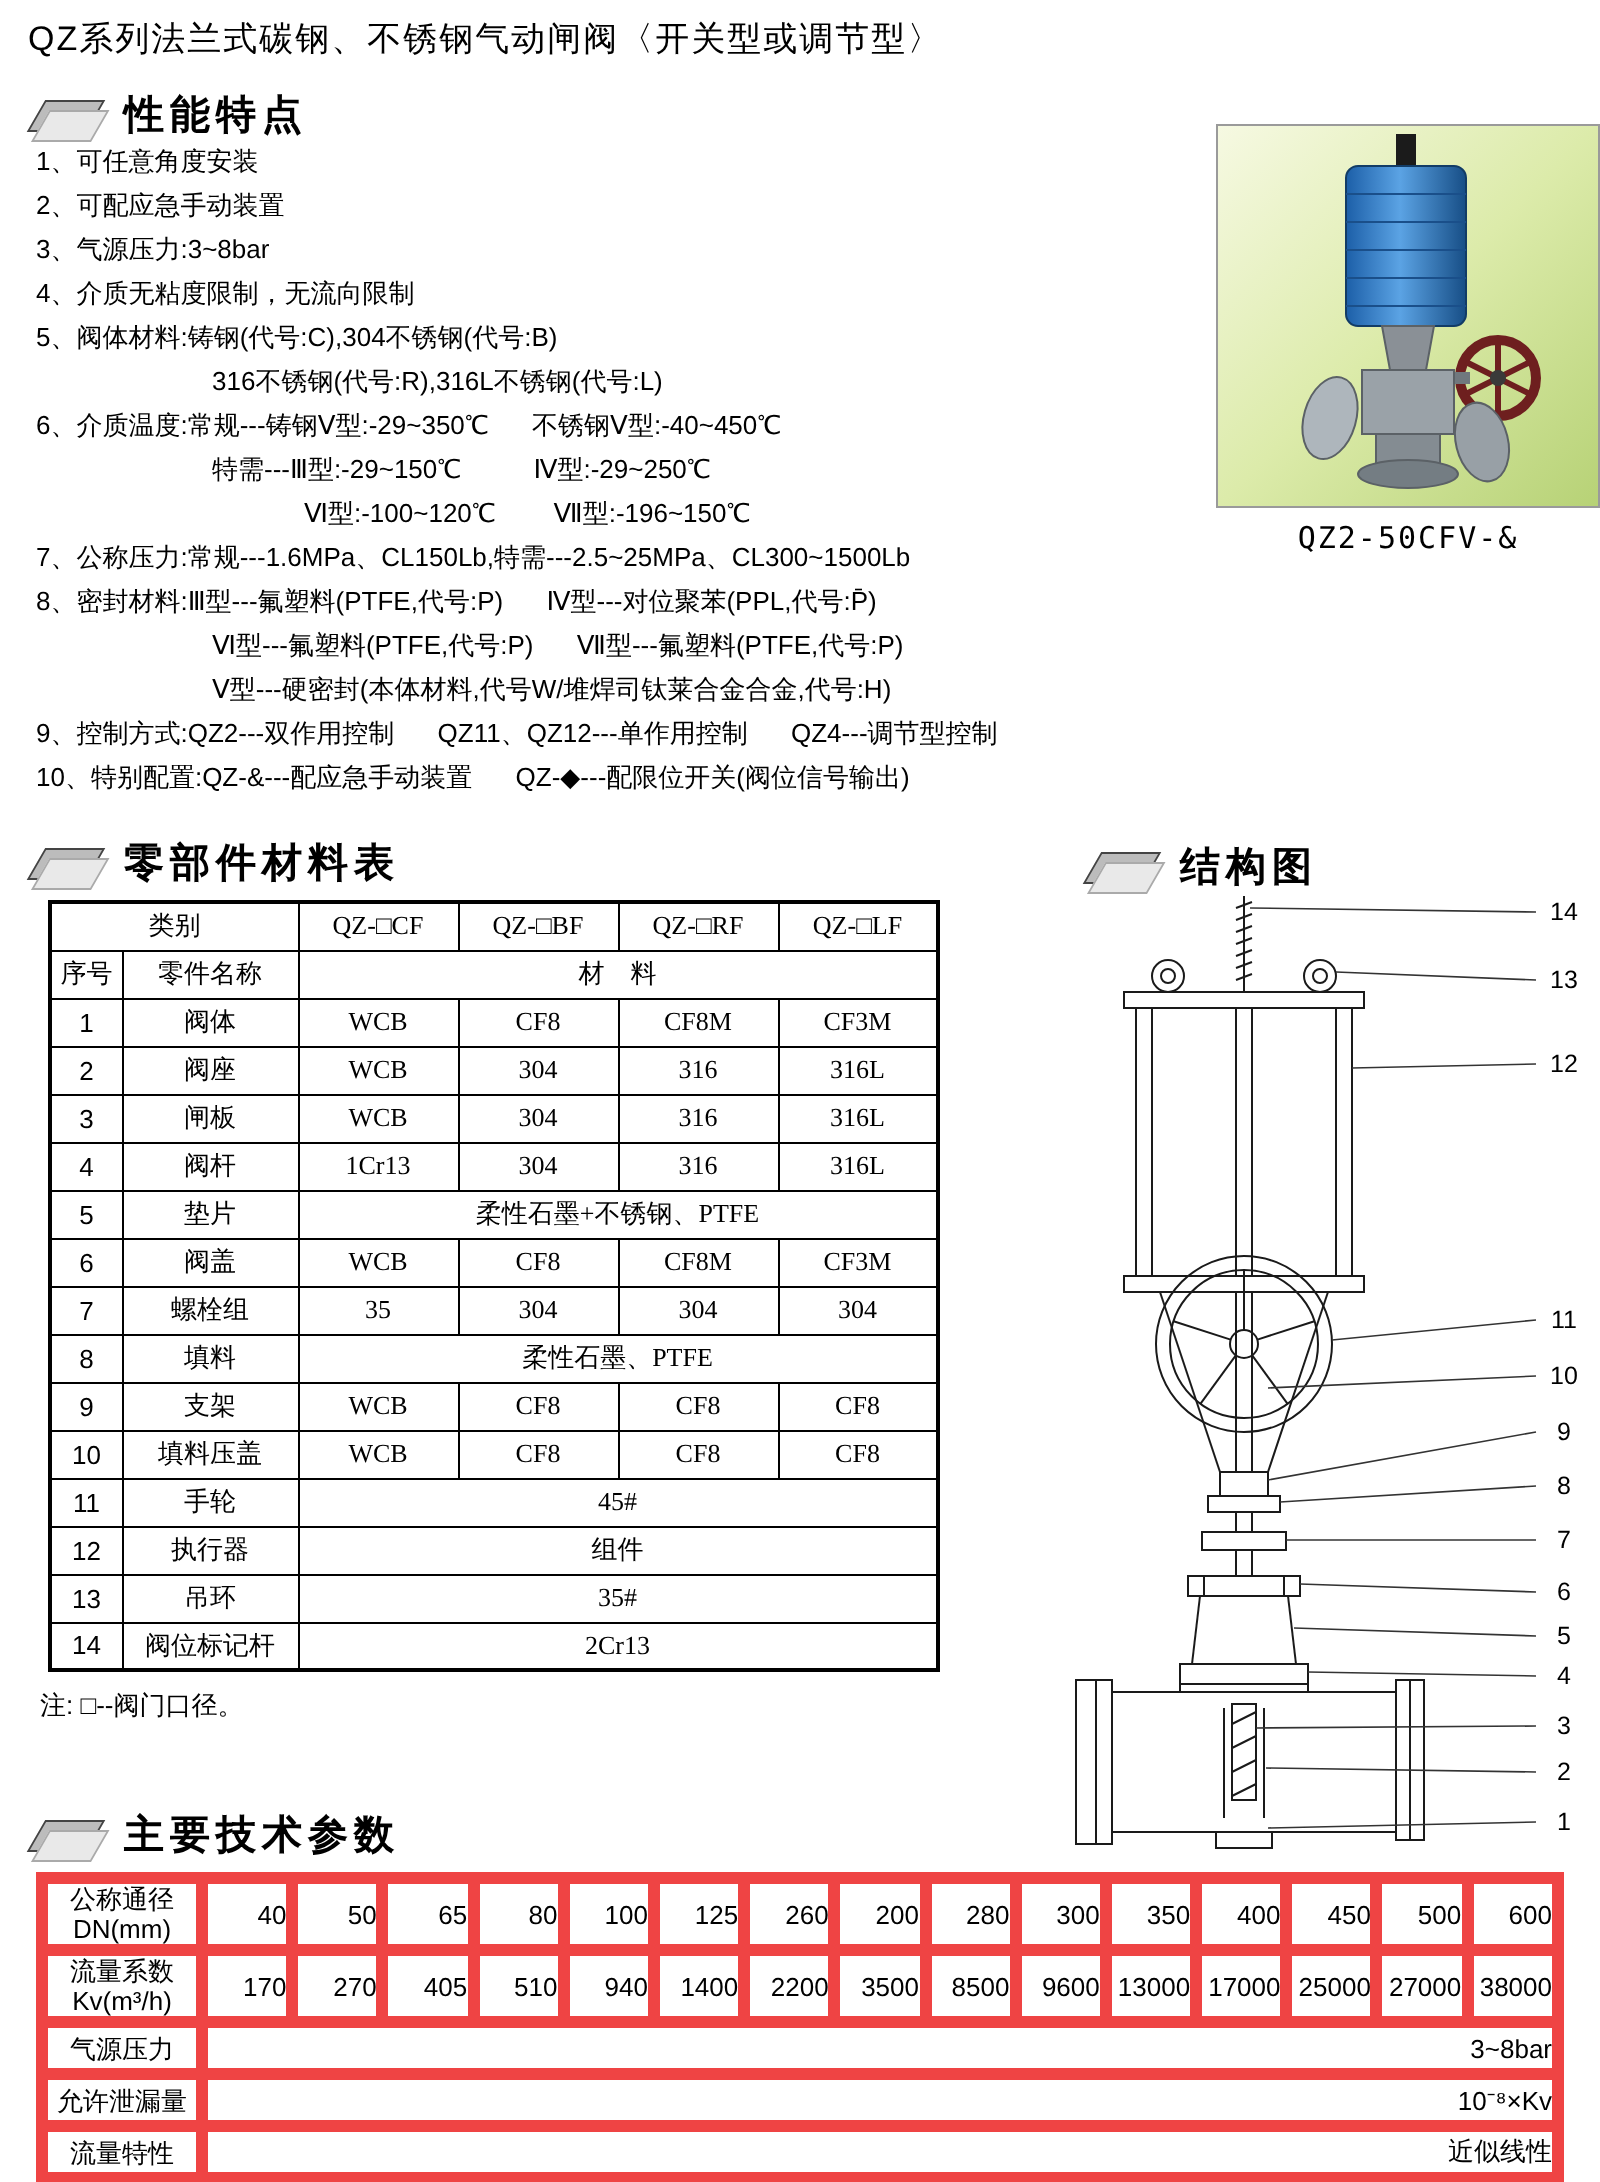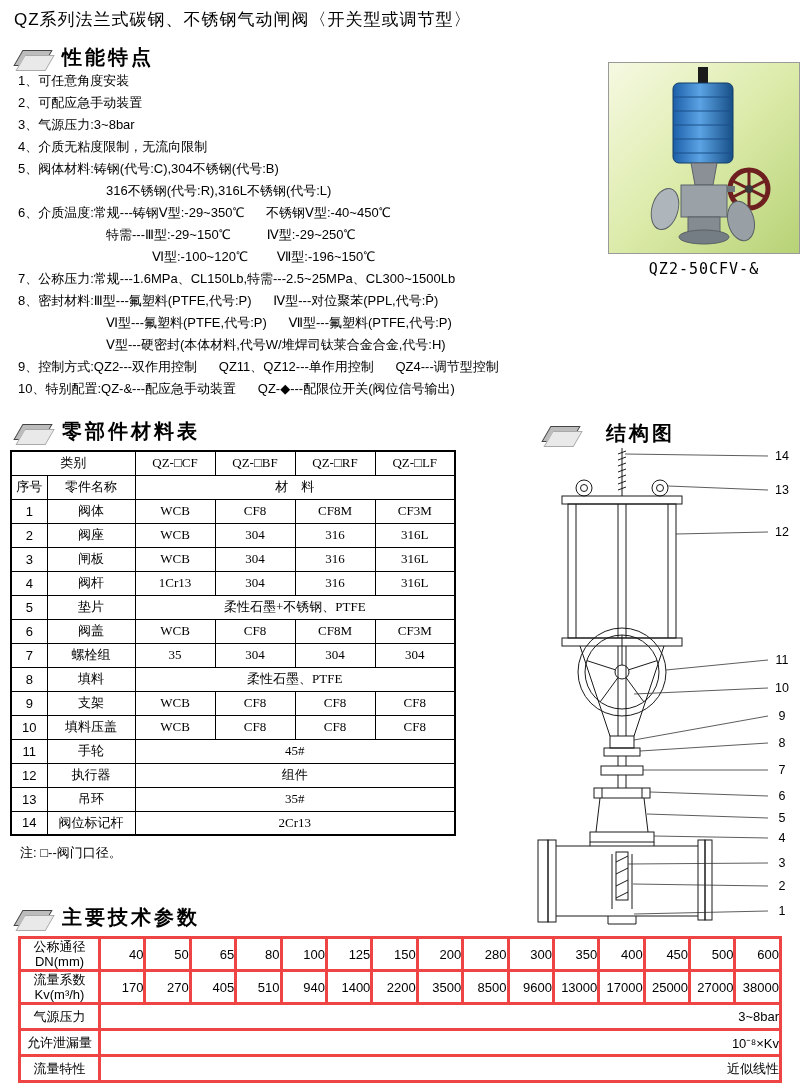--- a/index.html
+++ b/index.html
@@ -28,35 +28,35 @@
   .feat-line { white-space:pre; }
   .feat-line.i1 { padding-left:88px; }
   .feat-line.i2 { padding-left:134px; }
 
   #photo-box { left:608px; top:62px; width:192px; height:192px; border:1px solid #9a9a9a; background:#dcebaa; }
   #photo-caption { left:608px; top:260px; width:192px; text-align:center; font-size:15px;
     font-family:"DejaVu Sans Mono", monospace; letter-spacing:1px; }
 
   table { border-collapse:collapse; table-layout:fixed; }
 
-  #parts-wrap { left:10px; top:450px; }
+  #parts-wrap { left:24px; top:450px; }
   #parts-wrap table { width:446px; border:2px solid #000; }
   #parts-wrap td {
     border:1px solid #000; height:24px; text-align:center;
     font-size:13px; white-space:pre; overflow:hidden;
   }
   #parts-wrap .hdr, #parts-wrap .c-mat { font-family:"Liberation Serif", serif; }
   #parts-note { left:20px; top:844px; font-size:13px; }
 
-  #struct-head { left:538px; top:420px;gap:16px; }
+  #struct-head { left:538px; top:420px; }
   #structure-box { left:522px; top:444px; width:278px; height:492px; }
 
   #params-wrap { left:18px; top:936px; }
   #params-wrap table { width:764px; border:2px solid #000; }
-  #params-wrap td { border:3px solid #ef4444; text-align:center; font-size:13px; }
+  #params-wrap td { border:6px solid #ef4444; text-align:center; font-size:13px; }
   #params-wrap td.label { font-size:13px; line-height:15px; }
   #params-wrap td:not(.label) { font-family:Liberation Sans, sans-serif;text-align:right; }
   #params-wrap tr.tall td { height:32px; }
   #params-wrap tr.short td { height:26px;margin-left:18px; }
 
   svg text { font-family:"Liberation Sans", sans-serif; }
 </style>
 </head>
 <body>
 
@@ -401,21 +401,21 @@
     </colgroup>
     <tbody>
         <tr class="tall">
           <td class="label">公称通径<br>DN(mm)</td>
           <td>40</td>
           <td>50</td>
           <td>65</td>
           <td>80</td>
           <td>100</td>
           <td>125</td>
-          <td>150</td>
+          <td>260</td>
           <td>200</td>
           <td>280</td>
           <td>300</td>
           <td>350</td>
           <td>400</td>
           <td>450</td>
           <td>500</td>
           <td>600</td>
         </tr>
         <tr class="tall">

